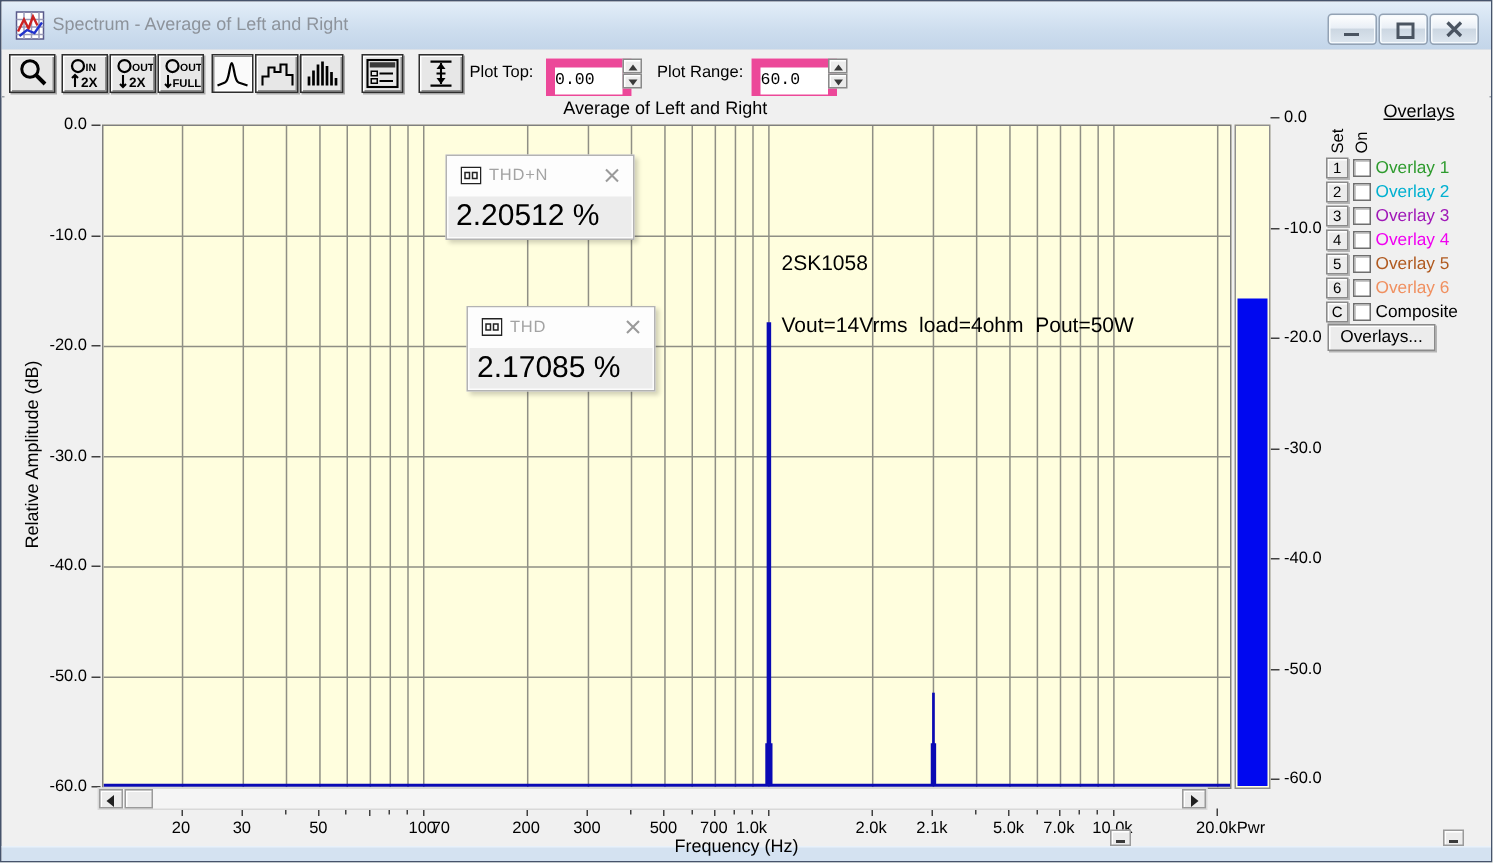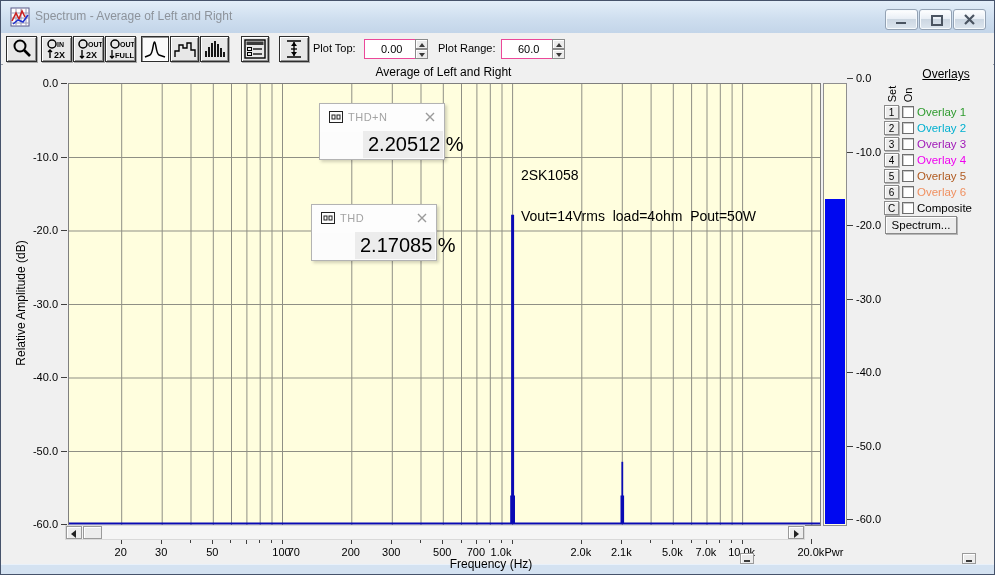--- a/index.html
+++ b/index.html
@@ -12,21 +12,21 @@
   .wbtn{position:absolute;top:8px;width:31px;height:19px;border:1px solid #93a2b4;border-radius:3px;background:linear-gradient(#ffffff,#e9eff6 45%,#ccd7e2 50%,#dde6ef);box-shadow:inset 0 0 0 1px #f6fafd;}
   .wbtn .bar{position:absolute;left:10px;top:12px;width:10px;height:2px;background:#4a5461;}
   .wbtn .box{position:absolute;left:11px;top:5px;width:8px;height:7px;border:2px solid #4a5461;}
   .wbtn svg{position:absolute;left:10px;top:4px;}
   
   .toolbar{position:absolute;left:0;top:32px;width:100%;height:31px;background:#f0f0f0;border-bottom:1px solid #9aa0a8;}
   .tb-btn{position:absolute;top:3px;height:26px;background:#e7e7e7;border:1px solid #2e2e2e;box-shadow:inset 1px 1px 0 #ffffff,inset -1px -1px 0 #8f8f8f,1px 1px 0 #a9a9a9;box-sizing:border-box;}
   .tb-btn.pressed{background:#fafafa;box-shadow:inset 1px 1px 0 #8f8f8f,inset -1px -1px 0 #ffffff;}
   .tb-btn svg{display:block;margin:1px auto 0;}
   .tb-label{position:absolute;top:0;line-height:31px;font-size:11px;color:#000;}
-  .tb-input{position:absolute;top:38px;width:45px;height:18px;border:1px solid #ec4899;background:#fff;font-family:Liberation Sans, sans-serif;font-size:11px;padding:0 0 0 16px;box-sizing:content-box;}
+  .tb-input{position:absolute;top:38px;width:45px;height:18px;border:6px solid #ec4899;background:#fff;font-family:Liberation Mono, monospace;font-size:11px;padding:0 0 0 0;box-sizing:content-box;}
   .spinner{position:absolute;top:38px;width:13px;height:20px;}
   .spin-half{position:absolute;left:0;width:13px;height:10px;background:#ececec;border:1px solid #8a8a8a;box-sizing:border-box;box-shadow:inset 1px 1px 0 #fff;}
   .spin-up{top:0;} .spin-down{top:10px;}
   .tri-up{position:absolute;left:3px;top:3px;width:0;height:0;border-left:3px solid transparent;border-right:3px solid transparent;border-bottom:4px solid #3a3a3a;}
   .tri-down{position:absolute;left:3px;top:3px;width:0;height:0;border-left:3px solid transparent;border-right:3px solid transparent;border-top:4px solid #3a3a3a;}
   
   .client{position:absolute;left:2px;top:63px;width:990px;height:500px;background:#f0f0f0;}
   .frame-bottom{position:absolute;left:0;top:563px;width:100%;height:12px;background:#d4e2f1;border-top:1px solid #e9f1fa;}
   .plot-title{position:absolute;left:67px;top:64px;width:751px;text-align:center;font-size:12px;color:#000;}
   .plot-area{position:absolute;left:67px;top:82px;width:751px;height:441px;background:#fffede;border:1px solid #7f7f7f;box-sizing:content-box;}
@@ -54,21 +54,21 @@
   .mini-btn{display:inline-block;width:15px;height:14px;line-height:14px;text-align:center;font-size:10px;color:#000;background:#ececec;border:1px solid #8a8a8a;box-shadow:inset 1px 1px 0 #fff,1px 1px 0 #b5b5b5;box-sizing:border-box;}
   .cb{display:inline-block;width:12px;height:12px;background:#fff;border:1px solid #6f6f6f;box-shadow:inset 1px 1px 0 #c9c9c9;box-sizing:border-box;}
   .ov-lab{font-size:11.5px;white-space:nowrap;}
   .options-btn{position:absolute;left:884px;top:215px;width:72px;height:18px;background:#ececec;border:1px solid #8a8a8a;box-shadow:inset 1px 1px 0 #fff,1px 1px 0 #b5b5b5;font-size:11.5px;text-align:center;line-height:16px;box-sizing:border-box;}
   
   .float-panel{position:absolute;width:126px;height:57px;background:#fcfcfc;border:1px solid #b3b3b3;box-shadow:2px 2px 3px rgba(0,0,0,0.18);box-sizing:border-box;}
   .fp-head{position:absolute;left:0;top:0;right:0;height:28px;background:#fdfdfd;}
   .fp-icon{position:absolute;left:9px;top:7px;}
   .fp-label{position:absolute;left:28px;top:7px;font-size:11px;color:#a3a3a3;letter-spacing:0.5px;}
   .fp-close{position:absolute;right:8px;top:7px;width:12px;height:12px;}
-  .fp-value{position:absolute;left:1px;right:1px;bottom:1px;height:27px;background:#ececec;font-size:20px;color:#000;padding-left:5px;line-height:27px;white-space:pre;margin-left:42px;}
+  .fp-value{position:absolute;left:1px;right:1px;bottom:1px;height:27px;background:#ececec;font-size:20px;color:#000;padding-left:5px;line-height:27px;white-space:pre;}
   .annot{position:absolute;font-size:14px;color:#000;white-space:pre;}
   .mini-dash{position:absolute;width:14px;height:11px;background:#ececec;border:1px solid #9a9a9a;box-shadow:inset 1px 1px 0 #fff;box-sizing:border-box;}
   .mini-dash i{position:absolute;left:3px;top:6px;width:6px;height:2px;background:#3a3a3a;}
 </style>
 </head>
 <body>
 
 <div class="window">
 
   <div class="titlebar">
@@ -356,23 +356,23 @@
         <span class="mini-btn">6</span>
         <span class="cb"></span>
         <span class="ov-lab" style="color: rgb(240, 144, 96);">Overlay 6</span>
       </div>
       <div class="ov-row" style="top: 199px;">
         <span class="mini-btn">C</span>
         <span class="cb"></span>
         <span class="ov-lab" style="color: rgb(0, 0, 0);">Composite</span>
       </div>
     </div>
-  <div class="options-btn">Spectrum...</div>
-
-  <div class="float-panel" style="left:318px;top:102px;">
+  <div class="options-btn">Overlays...</div>
+
+  <div class="float-panel" style="left:296px;top:102px;">
     <div class="fp-head">
       <svg class="fp-icon" width="14" height="12" viewBox="0 0 14 12">
         <rect x="0.5" y="0.5" width="13" height="11" stroke="#222" fill="none"></rect>
         <rect x="3" y="4" width="3" height="4" stroke="#222" fill="none"></rect>
         <rect x="8" y="4" width="3" height="4" stroke="#222" fill="none"></rect>
       </svg>
       <span class="fp-label">THD+N</span>
       <svg class="fp-close" viewBox="0 0 12 12">
         <path d="M2 2 L10 10 M10 2 L2 10" stroke="#9a9a9a" stroke-width="1.4"></path>
       </svg>

